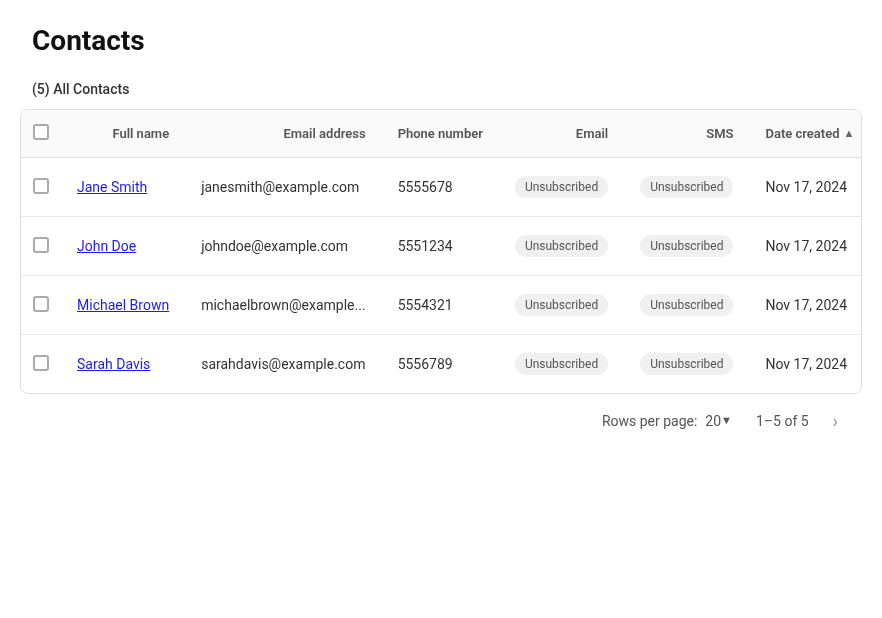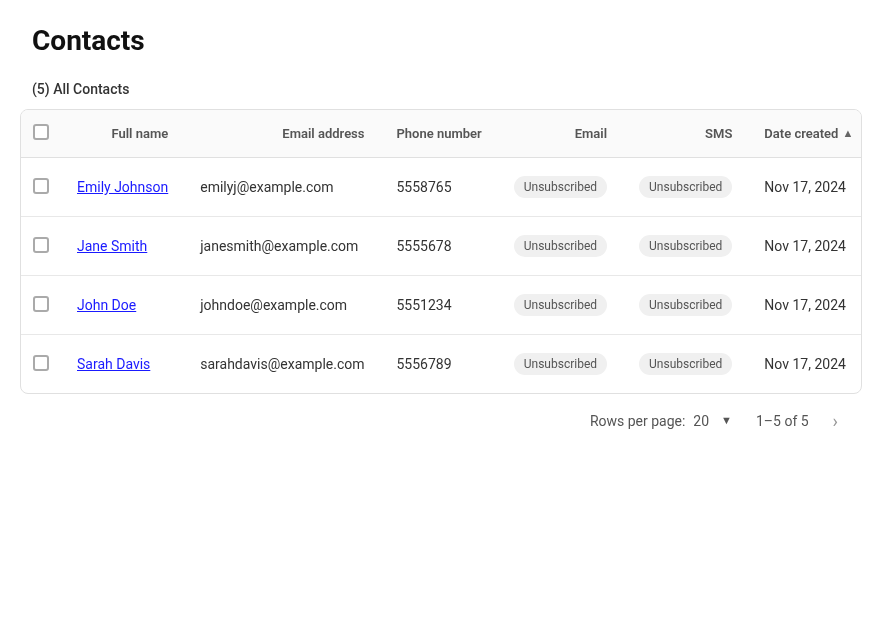--- a/index.html
+++ b/index.html
@@ -133,21 +133,21 @@
       margin-left: 12px;
     }
     .rows-per-page {
       display: flex;
       align-items: center;
       gap: 8px;
     }
     .rows-select {
       display: flex;
       align-items: center;
-      gap: 12px;
+      gap: 0;
       cursor: pointer;
     }
     .pagination-info {
       color: #555;
     }
     .pagination-arrow {
       color: #999;
       font-size: 18px;
       cursor: pointer;
     }
@@ -197,37 +197,20 @@
           </th>
           <th style="cursor:pointer;">
             <span class="th-date-created">
               <span>Date created</span>
               <span class="sort-arrow">▲</span>
             </span>
           </th>
         </tr>
       </thead>
       <tbody id="table-body">
-      <tr>
-      <td class="td-checkbox">
-        <span class="checkbox-box"></span>
-      </td>
-      <td>
-        <span class="contact-name">Emily Johnson</span>
-      </td>
-      <td class="email-cell">emilyj@example.com</td>
-      <td class="phone-cell">5558765</td>
-      <td>
-        <span class="badge">Unsubscribed</span>
-      </td>
-      <td>
-        <span class="badge">Unsubscribed</span>
-      </td>
-      <td class="date-cell">Nov 17, 2024</td>
-    </tr>
           <tr>
       <td class="td-checkbox">
         <span class="checkbox-box"></span>
       </td>
       <td>
         <span class="contact-name">Jane Smith</span>
       </td>
       <td class="email-cell">janesmith@example.com</td>
       <td class="phone-cell">5555678</td>
       <td>
@@ -240,20 +223,37 @@
     </tr>
           <tr>
       <td class="td-checkbox">
         <span class="checkbox-box"></span>
       </td>
       <td>
         <span class="contact-name">John Doe</span>
       </td>
       <td class="email-cell">johndoe@example.com</td>
       <td class="phone-cell">5551234</td>
+      <td>
+        <span class="badge">Unsubscribed</span>
+      </td>
+      <td>
+        <span class="badge">Unsubscribed</span>
+      </td>
+      <td class="date-cell">Nov 17, 2024</td>
+    </tr>
+          <tr>
+      <td class="td-checkbox">
+        <span class="checkbox-box"></span>
+      </td>
+      <td>
+        <span class="contact-name">Michael Brown</span>
+      </td>
+      <td class="email-cell">michaelbrown@example...</td>
+      <td class="phone-cell">5554321</td>
       <td>
         <span class="badge">Unsubscribed</span>
       </td>
       <td>
         <span class="badge">Unsubscribed</span>
       </td>
       <td class="date-cell">Nov 17, 2024</td>
     </tr>
           <tr>
       <td class="td-checkbox">

